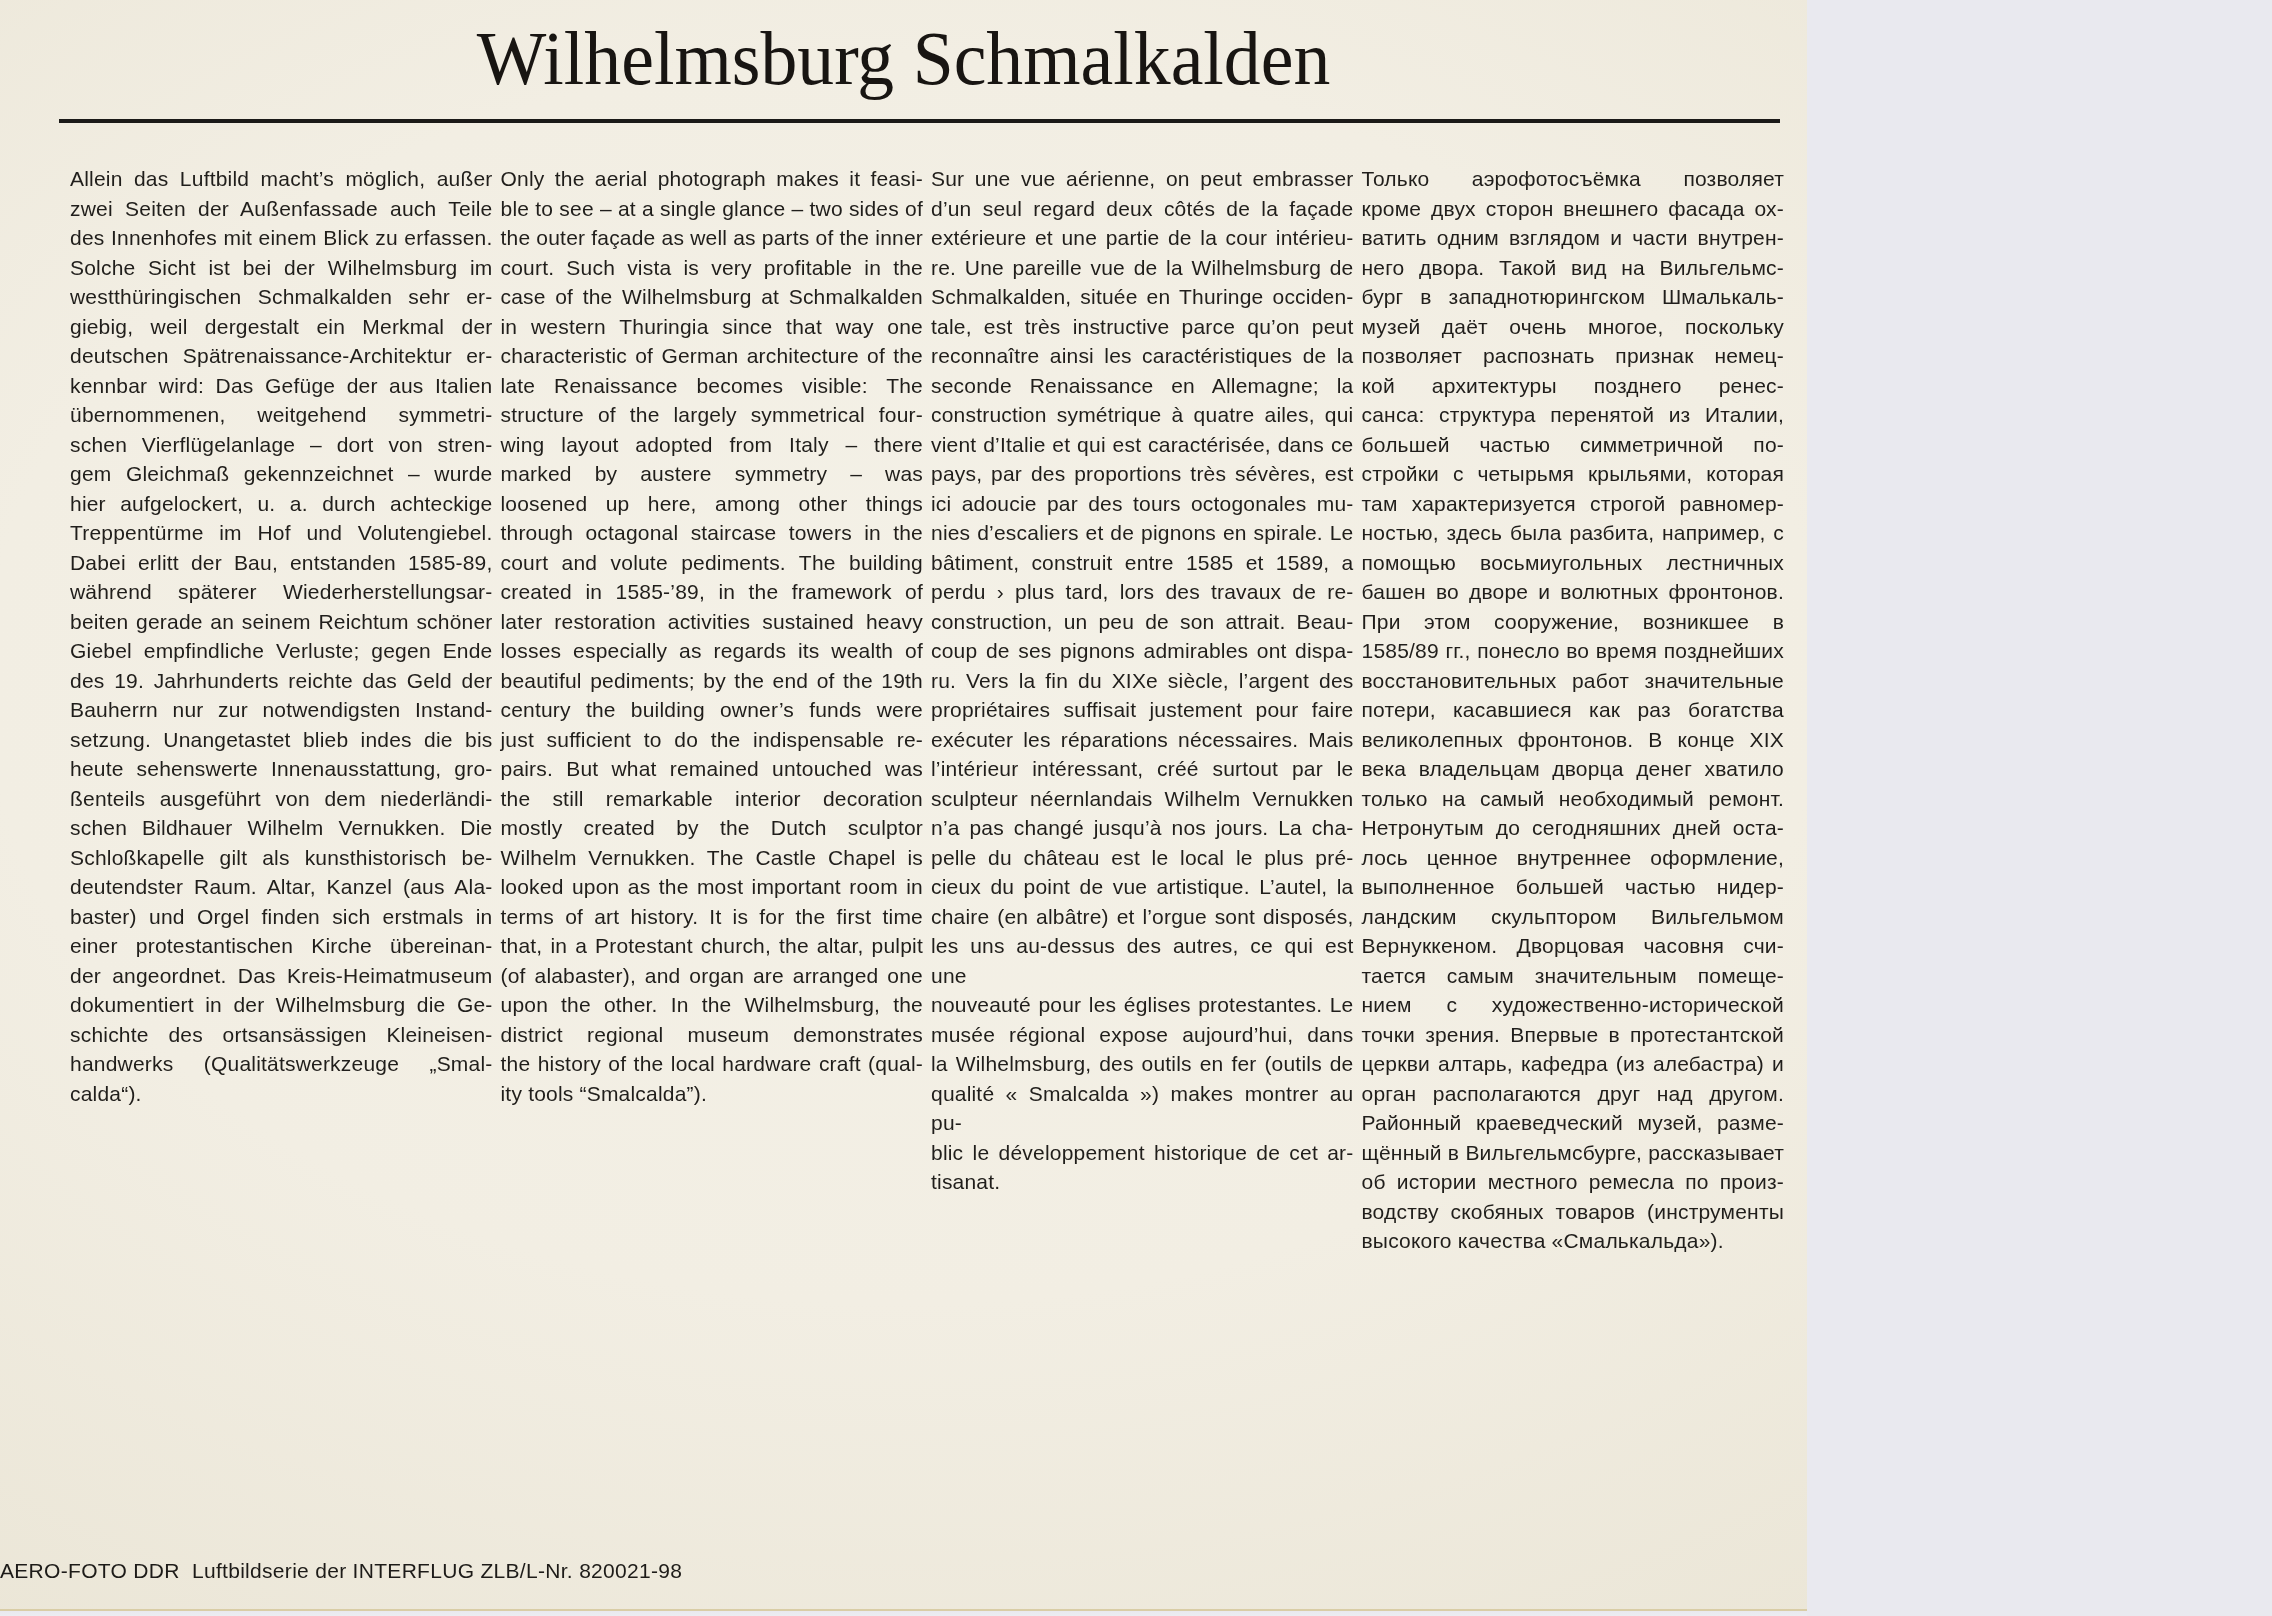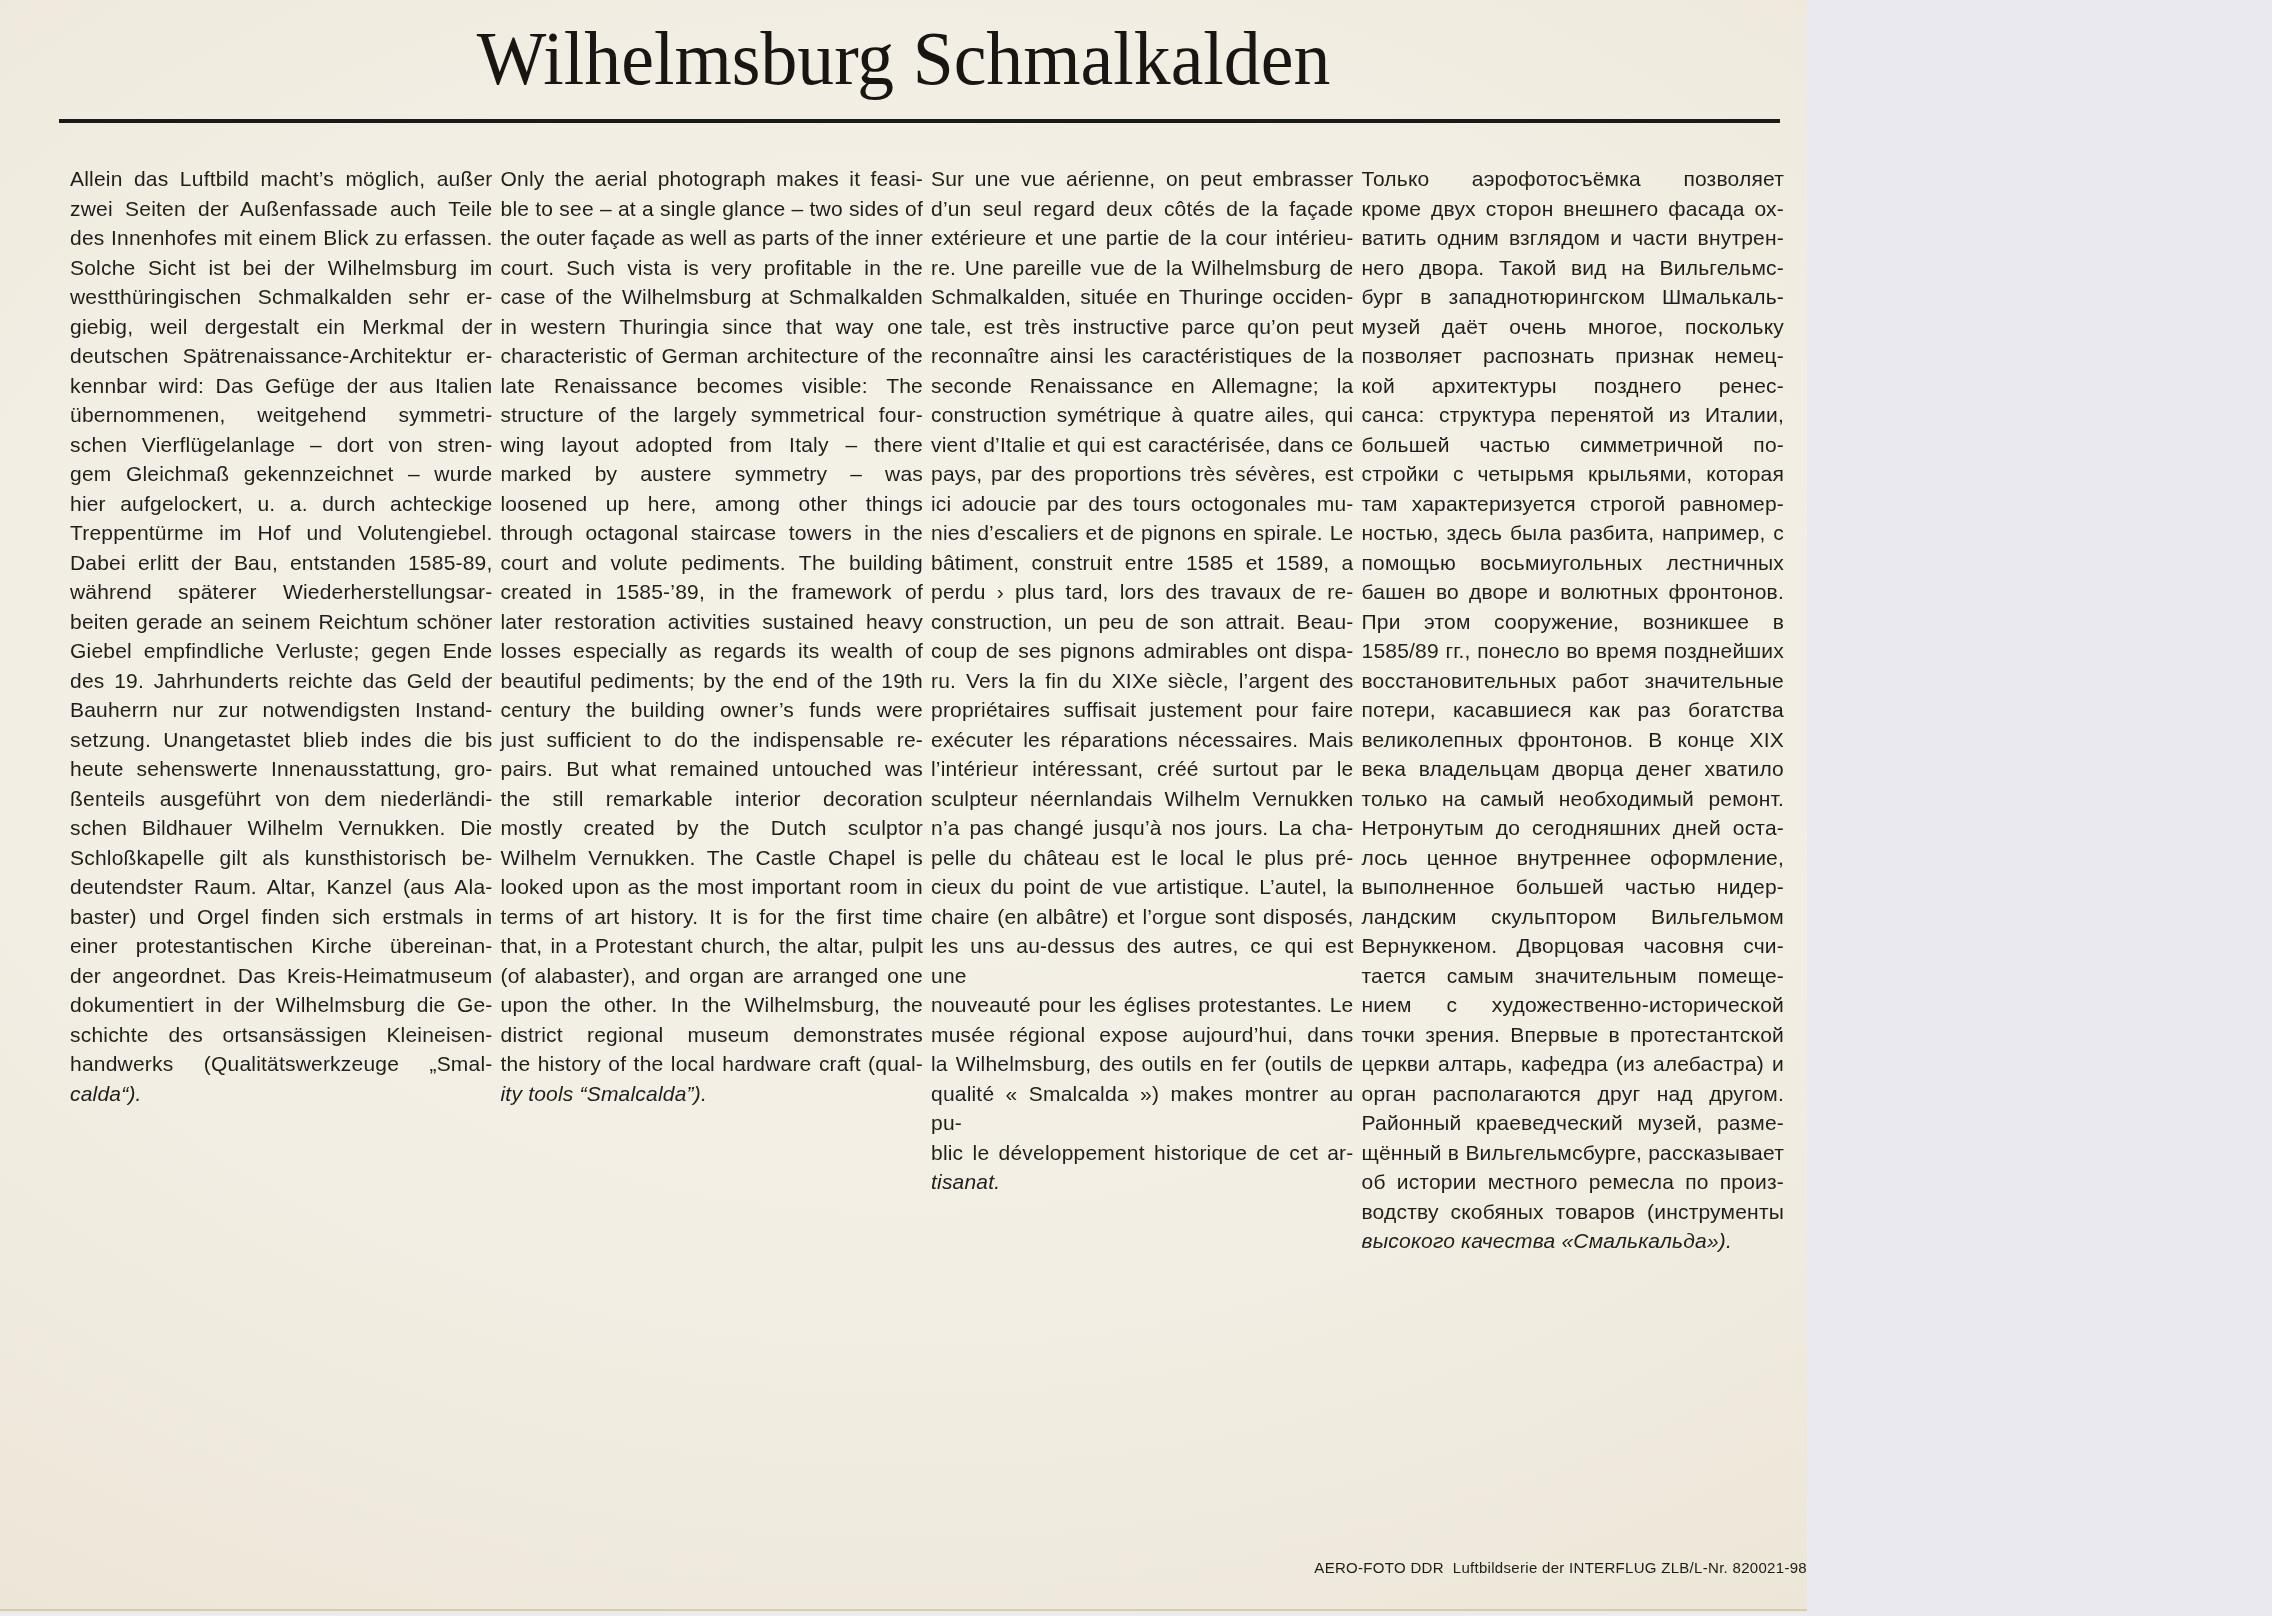--- a/index.html
+++ b/index.html
@@ -51,29 +51,28 @@
     margin-left: 8px;
   }
   .line {
     text-align: justify;
     text-align-last: justify;
     white-space: normal;
     letter-spacing: 0.2px;
   }
   .line-last {
     text-align-last: left;
-    font-style: italic;
   }
   .footer {
     position: absolute;
     top: 1559px;
     left: 0;
     width: 100%;
-    text-align: right;
-    font-size: 15px;
+    text-align: left;
+    font-size: 21px;
     letter-spacing: 0.3px;
     color: #1d1b18;
     white-space: pre;
   }
   .scan-edge {
     position: absolute;
     left: 0;
     bottom: 0;
     width: 100%;
     height: 7.6px;

